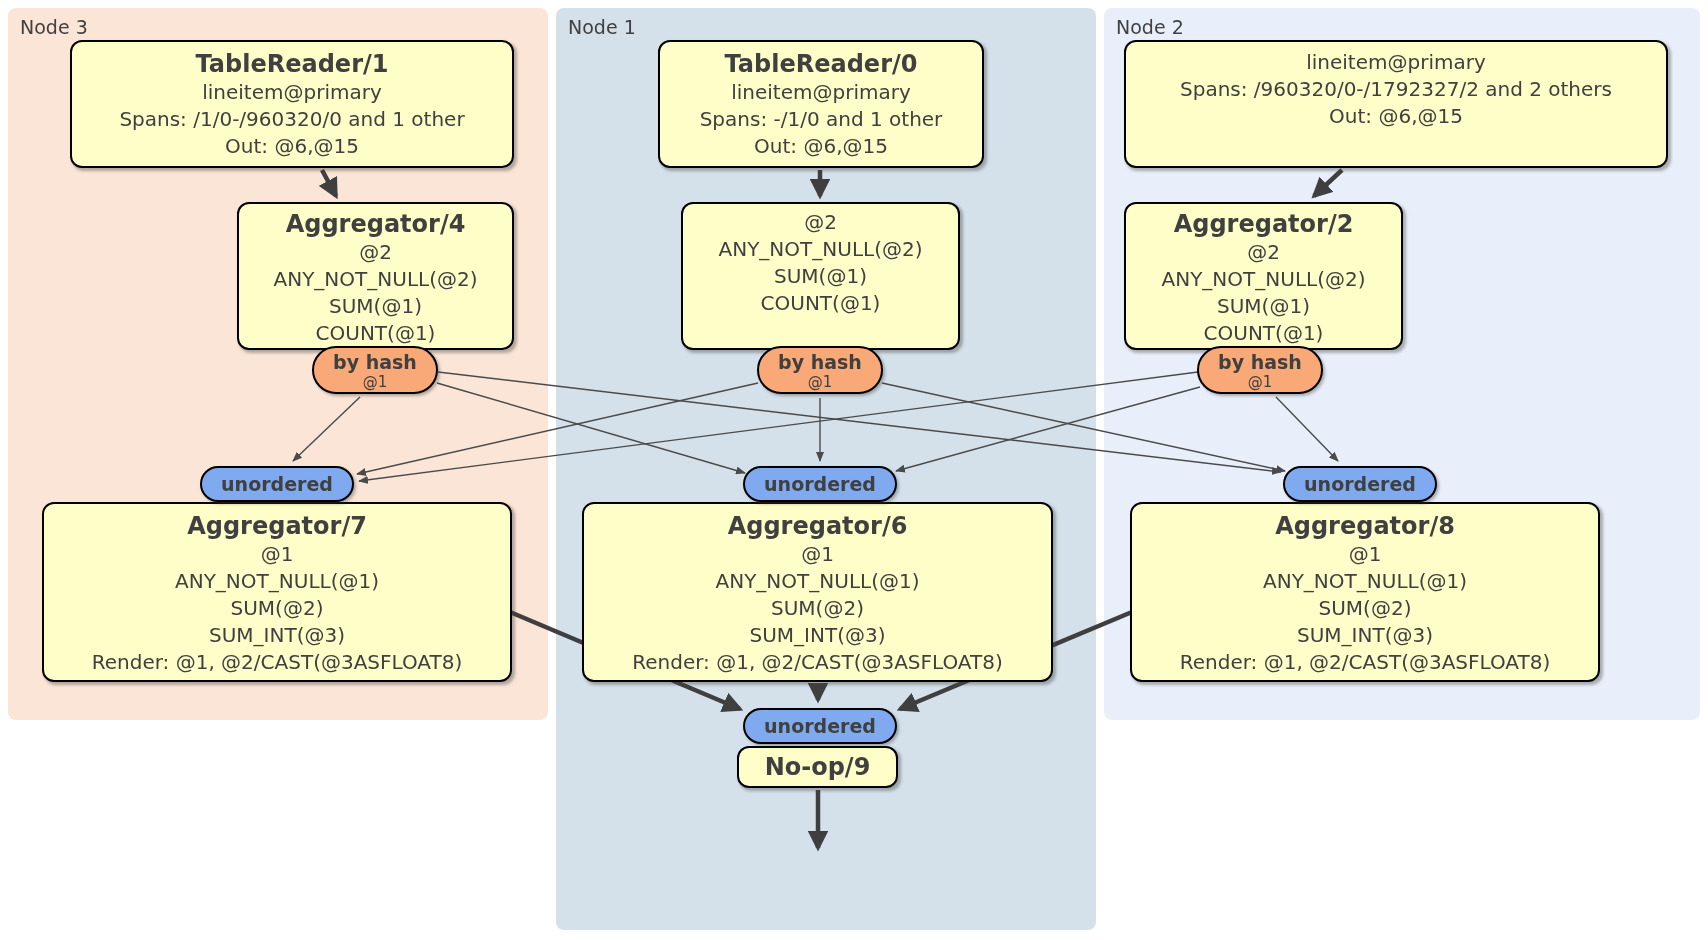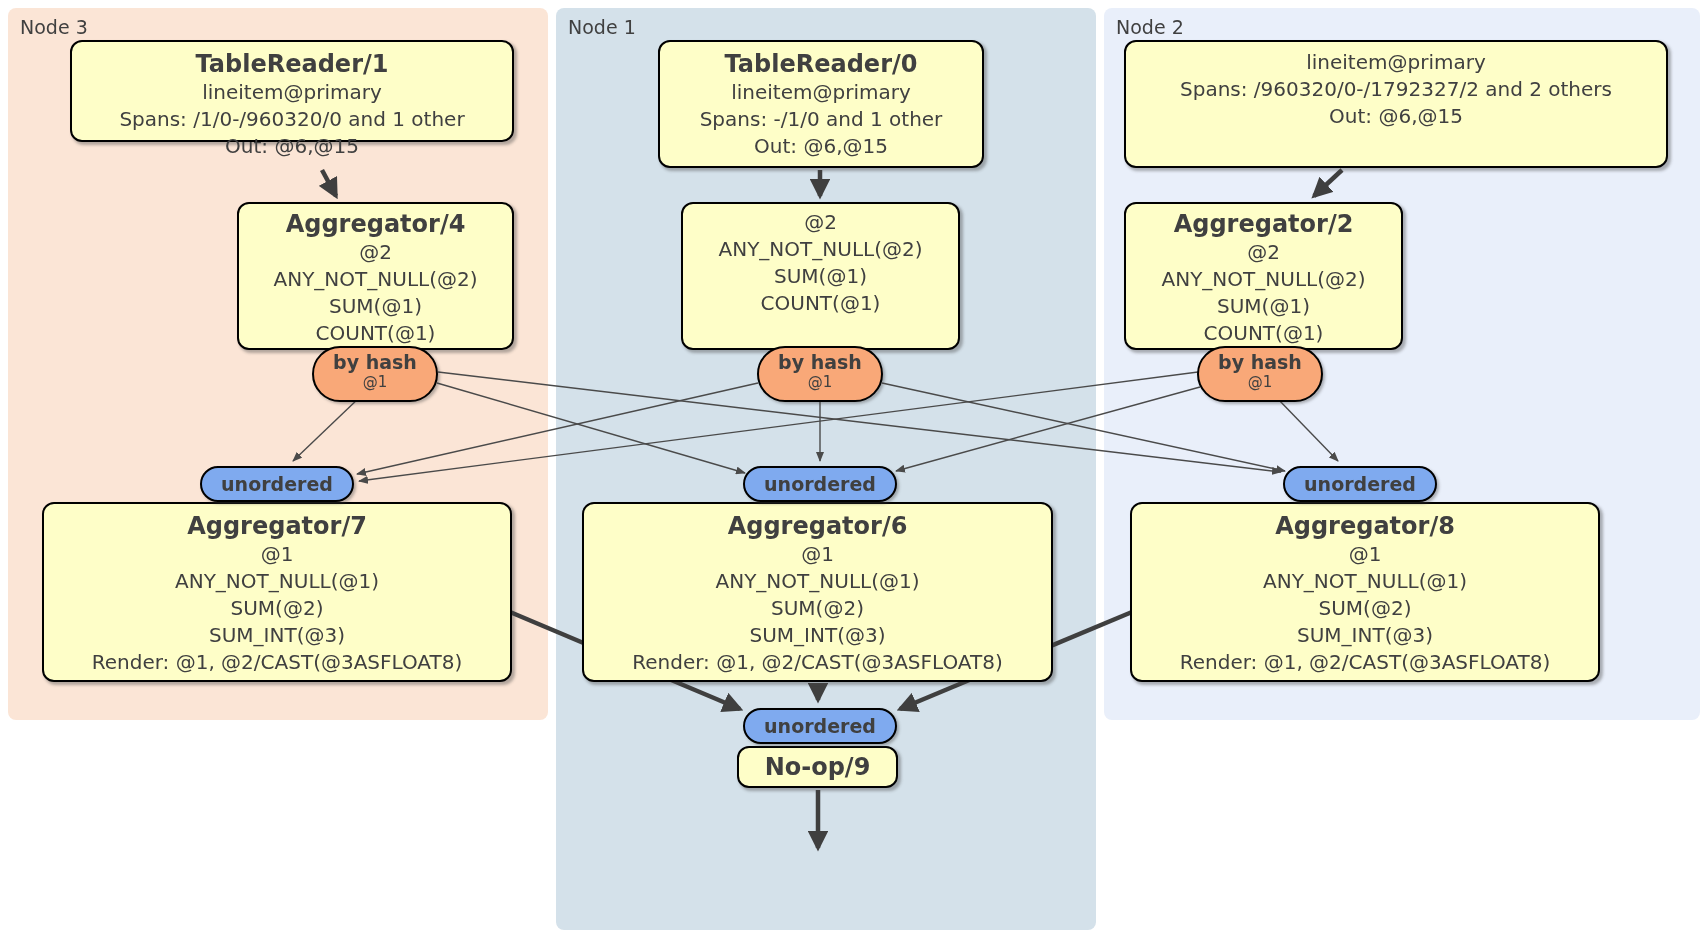--- a/index.html
+++ b/index.html
@@ -17,39 +17,39 @@
 
   svg.edges { position:absolute; left:0; top:0; width:1708px; height:940px; z-index:2; pointer-events:none; }
 
   .pbox {
     position:absolute; background:#FEFEC8; border:2px solid #000; border-radius:12px;
     box-shadow:2.5px 2.5px 3px rgba(70,70,70,.4); text-align:center; z-index:3;
   }
   .ptitle { font-weight:bold; font-size:24px; line-height:30px; }
   .pline  { font-size:20px; line-height:27px; white-space:nowrap; }
 
-  .b-tr1  { left:70px;   top:40px;  width:444px; height:102px; padding-top:7px; }
+  .b-tr1  { left:70px;   top:40px;  width:444px; height:128px; padding-top:7px; }
   .b-tr0  { left:658px;  top:40px;  width:326px; height:128px; padding-top:7px; }
   .b-tr2  { left:1124px; top:40px;  width:544px; height:128px; padding-top:7px; }
   .b-agg4 { left:237px;  top:202px; width:277px; height:148px; padding-top:5px; }
   .b-agg3 { left:681px;  top:202px; width:279px; height:148px; padding-top:5px; }
   .b-agg5 { left:1124px; top:202px; width:279px; height:148px; padding-top:5px; }
   .b-agg7 { left:42px;   top:502px; width:470px; height:180px; padding-top:7px; }
   .b-agg6 { left:582px;  top:502px; width:471px; height:180px; padding-top:7px; }
   .b-agg8 { left:1130px; top:502px; width:470px; height:180px; padding-top:7px; }
 
   .b-noop { left:737px; top:746px; width:161px; height:42px; }
   .b-resp { left:730px; top:856px; width:178px; height:42px; }
   .b-noop .ptitle, .b-resp .ptitle { line-height:38px; }
 
   .oval {
     position:absolute; border:2px solid #000; border-radius:999px; text-align:center;
     z-index:4; box-shadow:2px 2px 3px rgba(70,70,70,.4);
   }
-  .hash { background:#F9A878; width:126px; height:56px; top:346px; }
+  .hash { background:#F9A878; width:126px; height:48px; top:346px; }
   .h1 { left:312px; } .h2 { left:757px; } .h3 { left:1197px; }
   .hash .olabel { font-weight:bold; font-size:19px; line-height:23px; padding-top:3px; }
   .hash .okey   { font-size:15px; line-height:17px; }
 
   .stream { background:#7FAAEF; width:154px; height:36px; }
   .stream .olabel { font-weight:bold; font-size:19px; line-height:33px; }
   .u1 { left:200px;  top:466px; }
   .u2 { left:743px;  top:466px; }
   .u3 { left:1283px; top:466px; }
   .uF { left:743px;  top:708px; }

